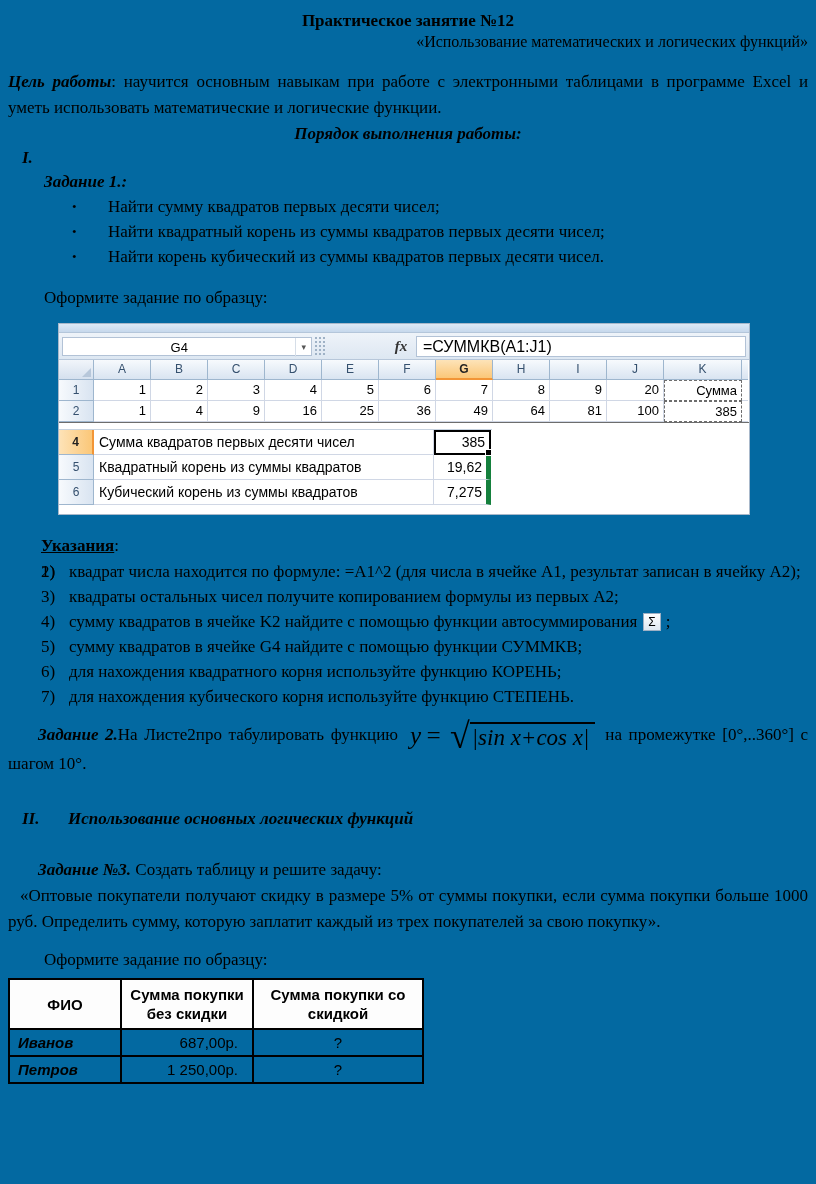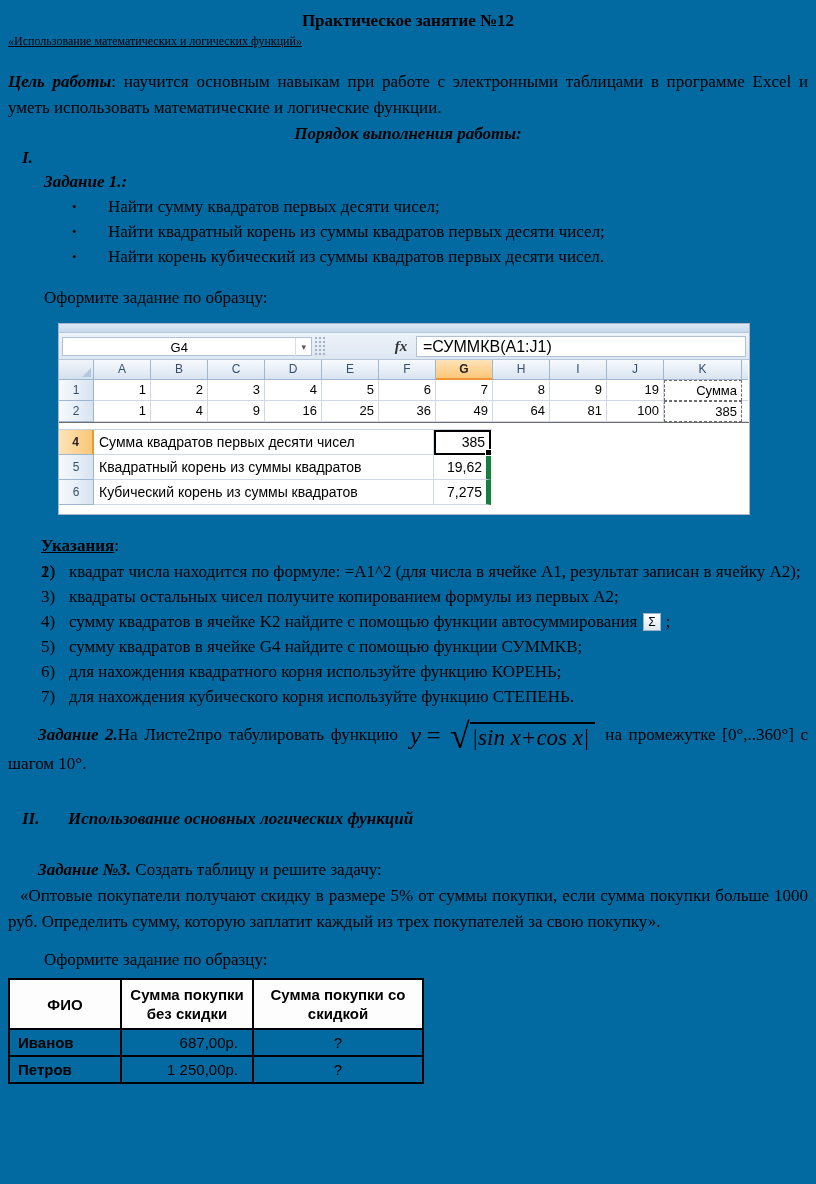--- a/index.html
+++ b/index.html
@@ -4,21 +4,21 @@
 <style>
   * { margin:0; padding:0; box-sizing:border-box; }
   html,body { background:#ffffff; }
   .page {
     width:816px; height:1184px; margin:0 auto; background:#0369a1;
     font-family:"Liberation Serif", serif; font-size:17px; color:#000;
     padding:10px 8px 0 8px; overflow:hidden; position:relative;
   }
   .bi { font-weight:bold; font-style:italic; }
   .title { text-align:center; font-weight:bold; font-size:17px; line-height:21px; }
-  .subtitle { text-align:left; font-size:12px; line-height:21px;text-decoration:underline; }
+  .subtitle { text-align:right; font-size:16px; line-height:21px; }
   .goal { margin-top:17px; text-align:justify; line-height:26px; }
   .order { text-align:center; font-weight:bold; font-style:italic; line-height:25px; }
   .sec { display:flex; font-weight:bold; font-style:italic; line-height:24px; padding-left:14px; }
   .sec .numeral { width:26px; flex:0 0 auto; }
   .sec2 { margin-top:30px; }
   .sec2 .numeral { width:46px; }
   .task1 { padding-left:36px; line-height:24px; }
   .bullet-item { position:relative; padding-left:100px; line-height:25px; }
   .bullet-marker { position:absolute; left:64px; top:0; font-size:13px; }
   .sample { padding-left:36px; line-height:24px; }
@@ -91,21 +91,21 @@
   .quote { text-indent:12px; text-align:justify; line-height:26px; }
 
   
   .buy-table { border-collapse:collapse; font-family:"Liberation Sans", sans-serif; margin-top:2px; border:2px solid #000; }
   .buy-table th, .buy-table td { border:2px solid #000; }
   .buy-table th { font-size:15px; font-weight:bold; text-align:center; padding:5px 6px; line-height:19px; vertical-align:middle; background:#fdfdfd; }
   .col-fio { width:112px; }
   .col-amount { width:132px; }
   .col-discount { width:170px; }
   .buy-table td { font-size:15px; height:27px; line-height:25px; }
-  .name-cell { font-weight:bold; padding-left:8px; }
+  .name-cell { font-weight:bold; font-style:italic; padding-left:8px; }
   .amount-cell { text-align:right; padding-right:14px; }
   .q-cell { text-align:center; }
 </style>
 </head>
 <body>
 
 <div class="page">
 
   <div class="title">Практическое занятие №12</div>
   <div class="subtitle">«Использование математических и логических функций»</div>
@@ -159,21 +159,21 @@
       <div class="xl-rh">1</div>
       <div class="xl-cell">1</div>
       <div class="xl-cell">2</div>
       <div class="xl-cell">3</div>
       <div class="xl-cell">4</div>
       <div class="xl-cell">5</div>
       <div class="xl-cell">6</div>
       <div class="xl-cell">7</div>
       <div class="xl-cell">8</div>
       <div class="xl-cell">9</div>
-      <div class="xl-cell">19</div>
+      <div class="xl-cell">20</div>
       <div class="xl-cell dashed">Сумма</div>
       <div class="xl-cell xl-sliver"></div>
 
       <div class="xl-rh">2</div>
       <div class="xl-cell">1</div>
       <div class="xl-cell">4</div>
       <div class="xl-cell">9</div>
       <div class="xl-cell">16</div>
       <div class="xl-cell">25</div>
       <div class="xl-cell">36</div>

